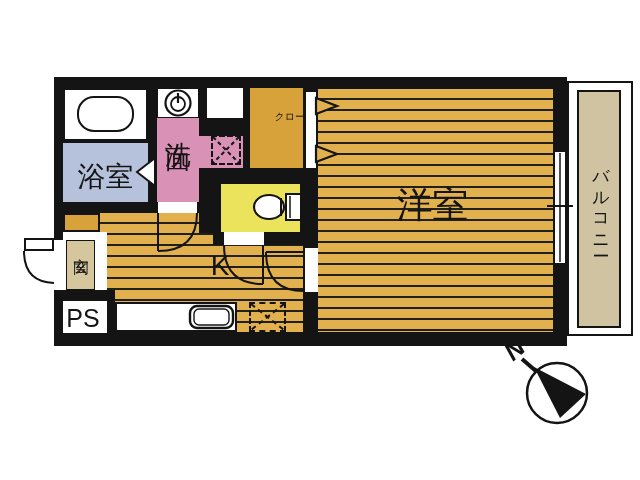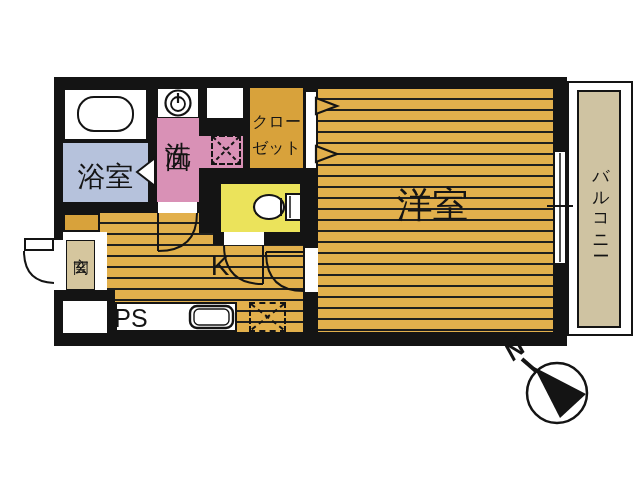--- a/index.html
+++ b/index.html
@@ -119,24 +119,23 @@
 
   <g>
     <circle cx="557" cy="393" r="30" fill="#ffffff" stroke="#141414" stroke-width="2.5"></circle>
     <polygon points="534,367 586,394 560,418" fill="#141414"></polygon>
     <line x1="522" y1="359" x2="537" y2="372" stroke="#141414" stroke-width="4"></line>
   </g>
 </svg>
 
 <div class="label center" style="left:63px;top:160px;width:85px;font-size:28px;">浴室</div>
 <div class="label vtext" style="left:162px;top:121px;font-size:26px;letter-spacing:6px;">洗面</div>
-<div class="label center" style="left:248px;top:109px;width:57px;font-size:16px;line-height:1.65;">
+<div class="label center" style="left:248px;top:109px;width:57px;font-size:10px;line-height:1.65;text-align:right;">
   <div>クロー</div>
-  <div>ゼット</div>
 </div>
 <div class="label center" style="left:330px;top:182px;width:205px;font-size:36px;line-height:1.25;">
   <div>洋室</div>
 </div>
 <div class="label center" style="left:202px;top:249px;width:36px;font-size:28px;">K</div>
-<div class="label center" style="left:63px;top:303px;width:40px;font-size:25px;padding-left:48px;">PS</div>
+<div class="label center" style="left:63px;top:303px;width:40px;font-size:25px;">PS</div>
 <div class="label vtext" style="left:72px;top:246px;font-size:15px;letter-spacing:3px;">玄関</div>
 <div class="label vtext" style="left:590px;top:157px;font-size:17px;letter-spacing:3px;">バルコニー</div>
 <div class="label" style="left:505px;top:334px;font-size:25px;font-weight:bold;font-style:italic;transform:rotate(-40deg);">N</div>
 
 </body></html>

